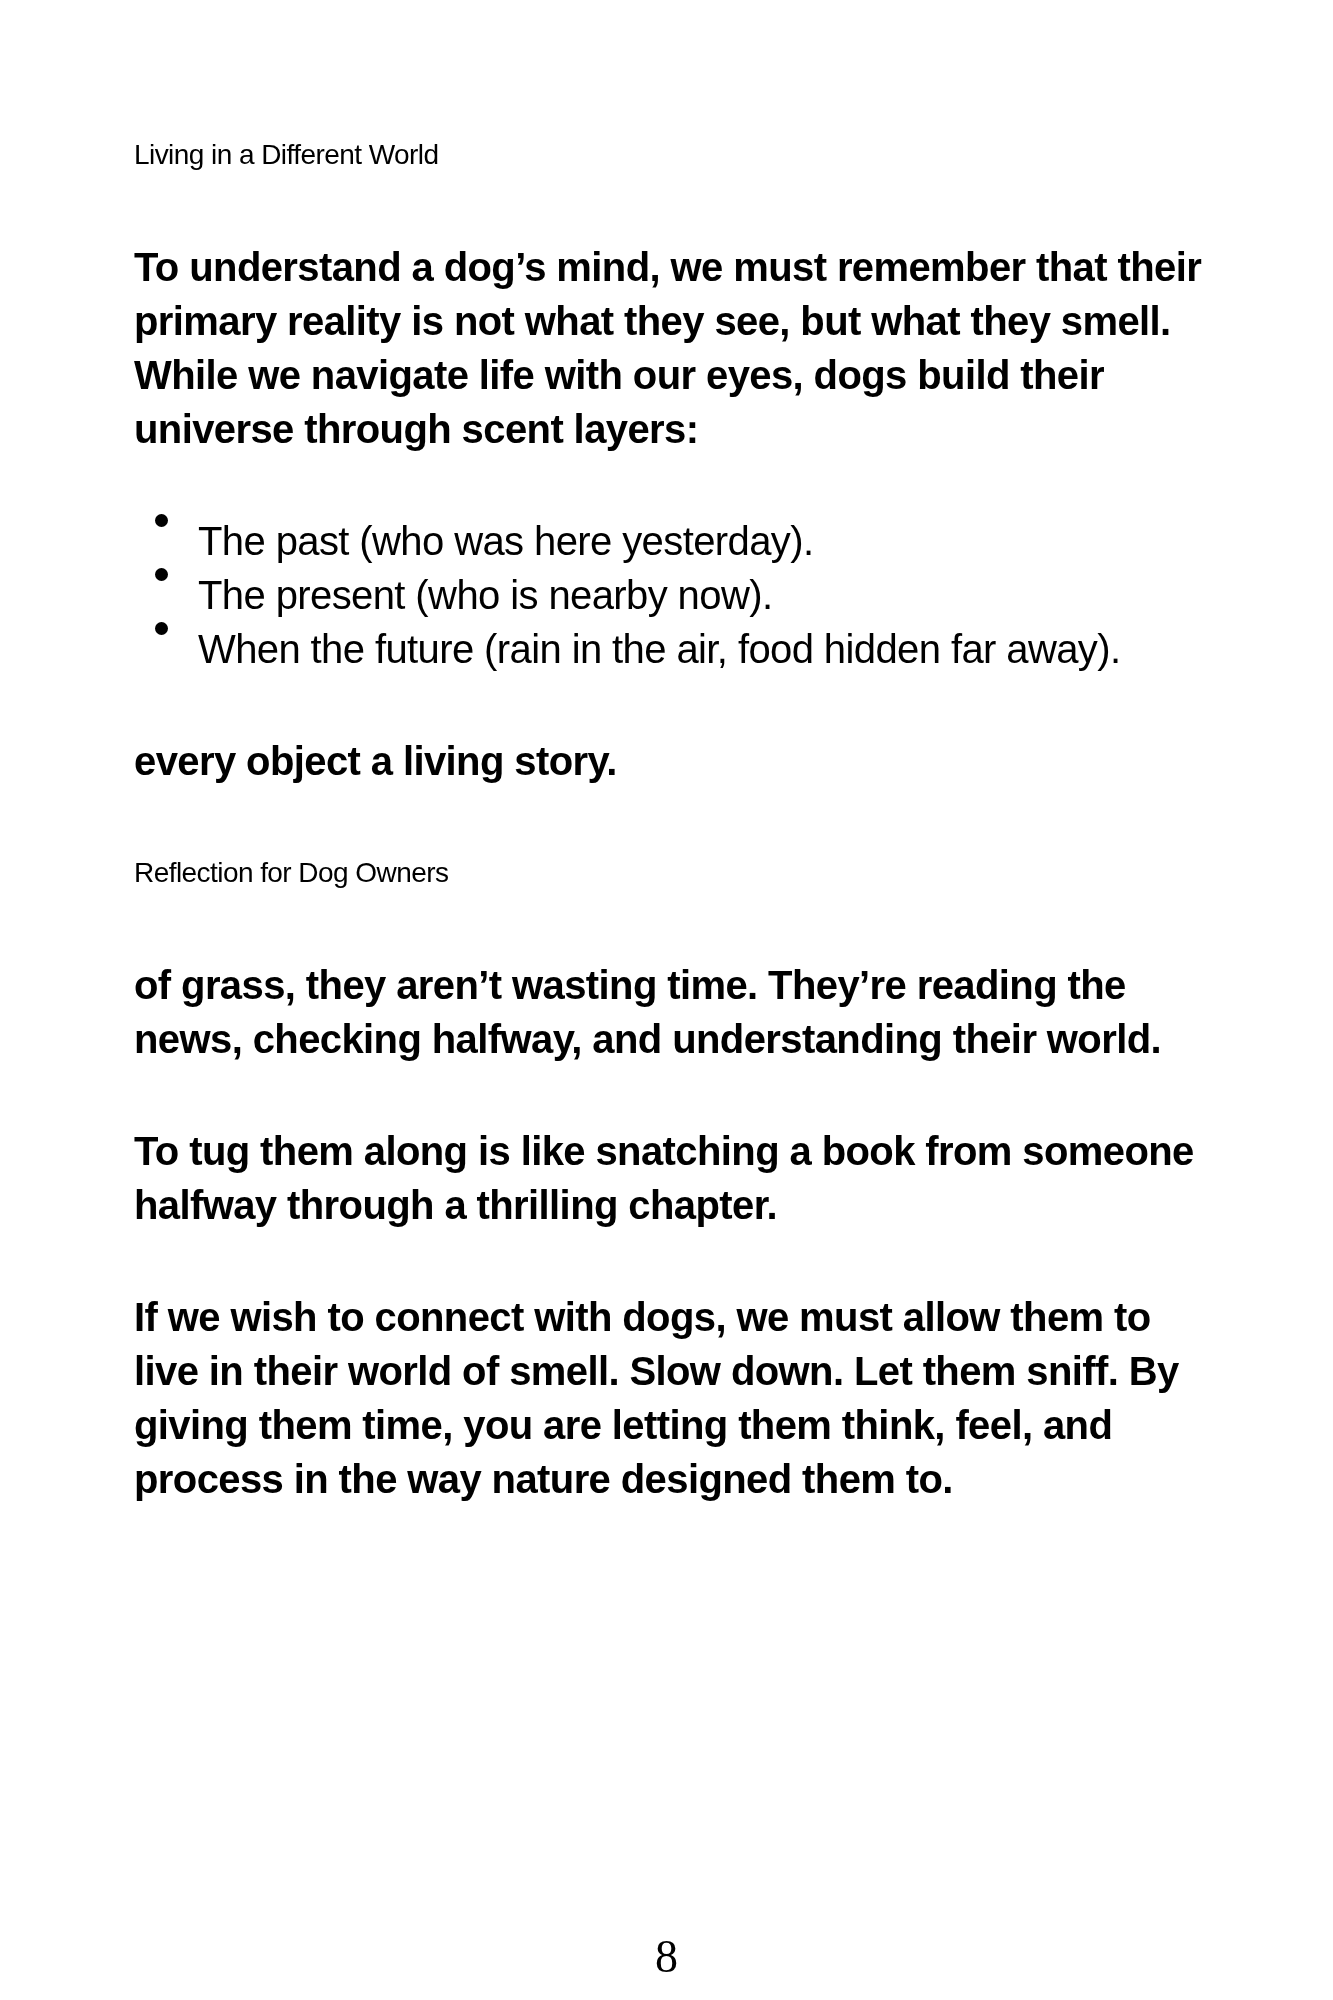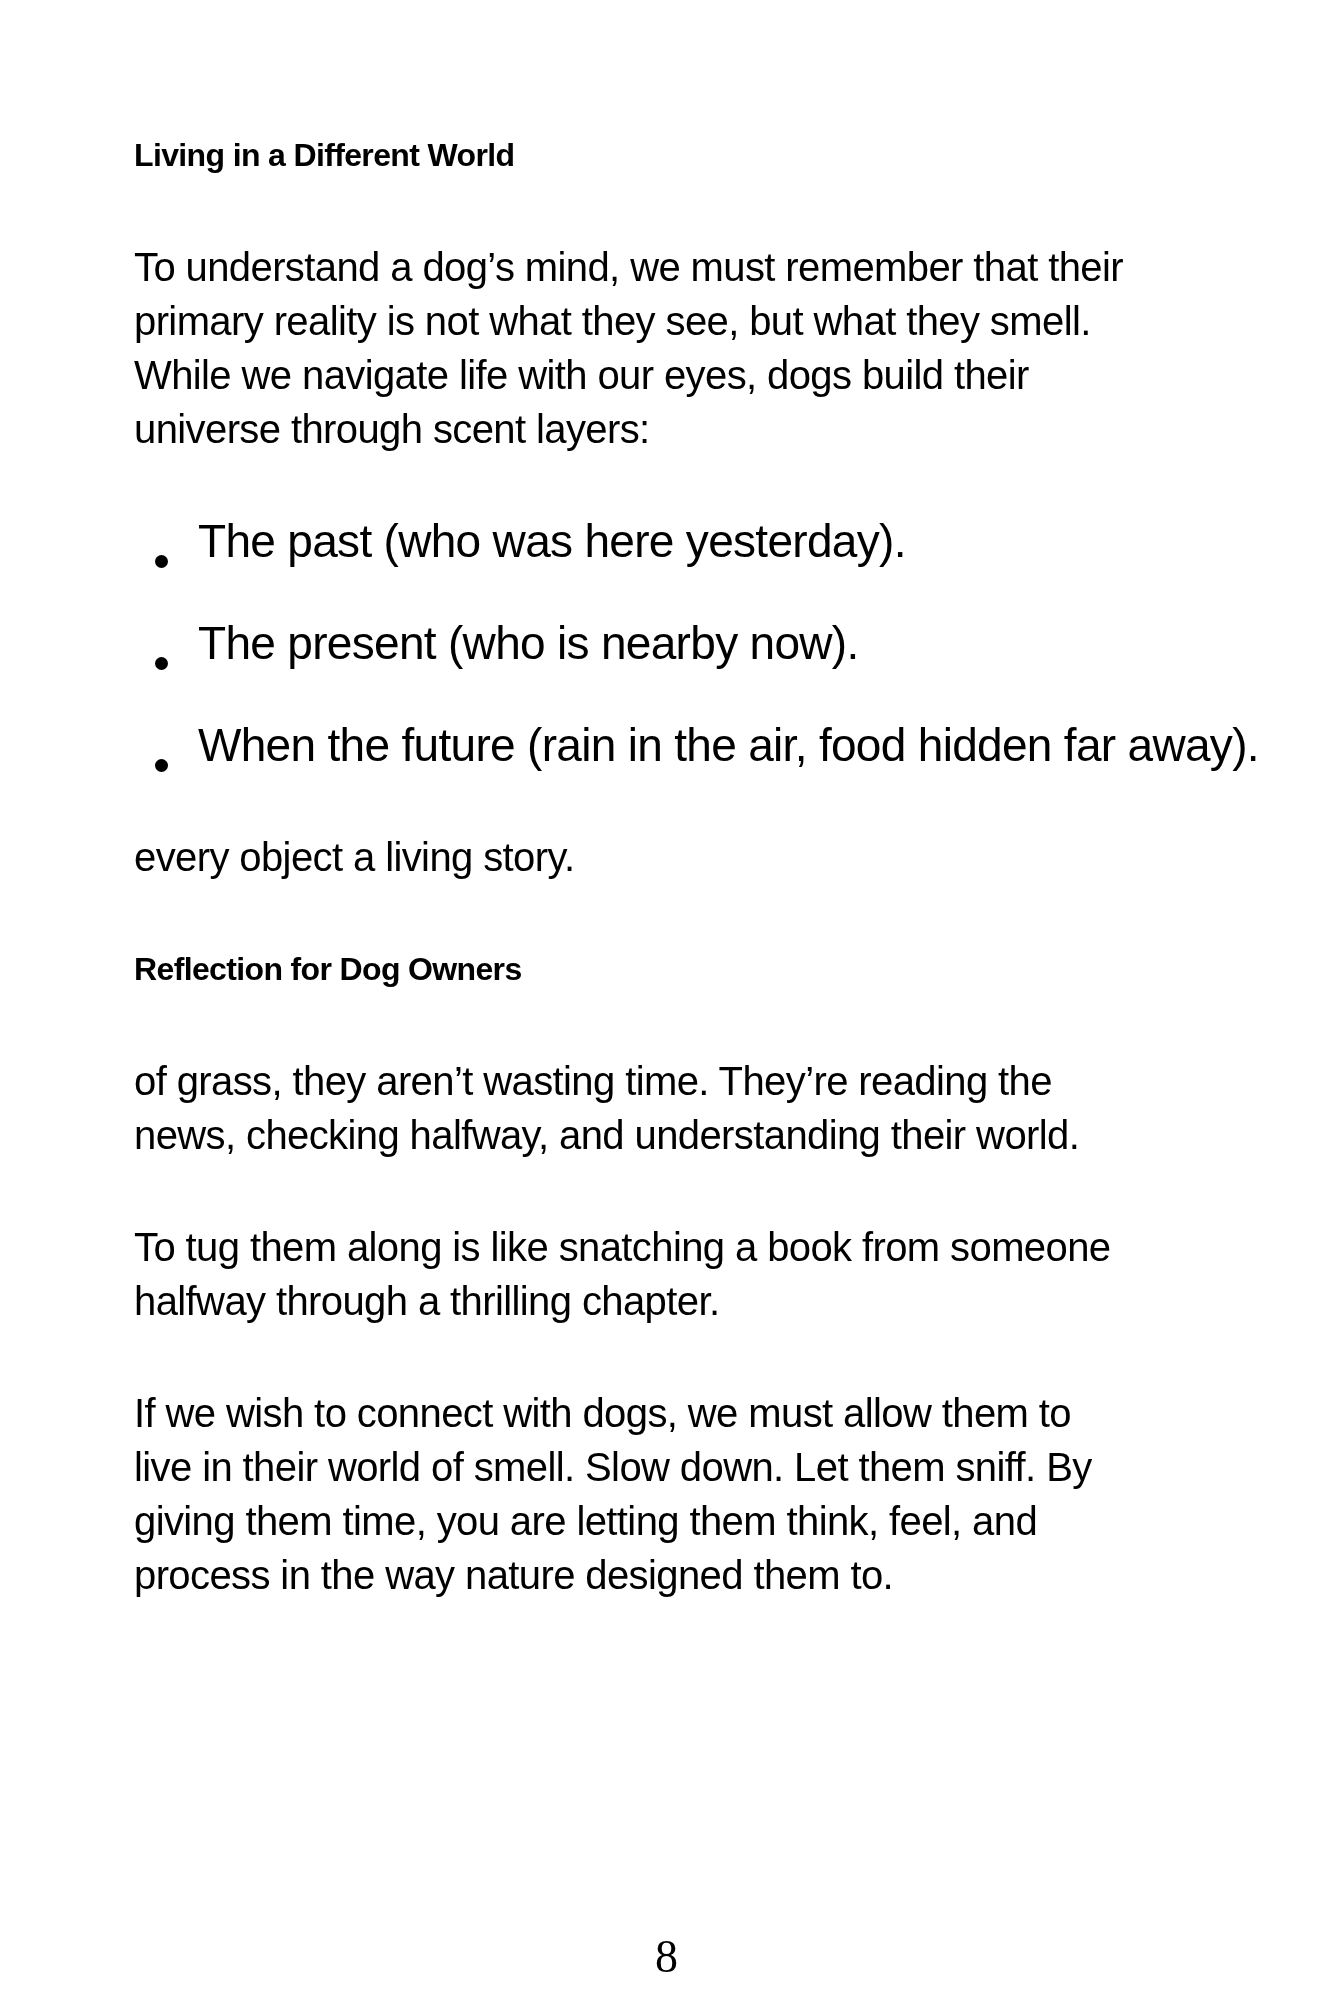--- a/index.html
+++ b/index.html
@@ -16,49 +16,49 @@
     font-family: "Liberation Sans", "DejaVu Sans", sans-serif;
     overflow: hidden;
   }
   .content {
     position: absolute;
     top: 128px;
     left: 134px;
     right: 120px;
   }
   .heading {
-    font-size: 32px;
+    font-size: 28px;
     line-height: 54px;
-    font-weight: bold;
+    font-weight: normal;
     letter-spacing: -0.02em;
     margin: 0 0 58px 0;
   }
   .para {
     font-size: 40px;
     line-height: 54px;
     letter-spacing: -0.015em;
     margin: 0 0 58px 0;
   }
   .line {
     display: block;
     white-space: nowrap;
+    font-weight: bold;
   }
   ul.bullet-list {
     list-style: none;
     margin: 0 0 58px 0;
     padding: 0;
   }
   ul.bullet-list li {
     display: flex;
-    align-items: flex-end;
-    font-size: 46px;
+    align-items: flex-start;
+    font-size: 40px;
     line-height: 54px;
     letter-spacing: -0.015em;
     white-space: nowrap;
-    margin-top: 48px;
   }
   .bullet-dot {
     flex: 0 0 auto;
     width: 13px;
     height: 13px;
     border-radius: 50%;
     background: #000000;
     margin-left: 21px;
     margin-right: 30px;
   }

